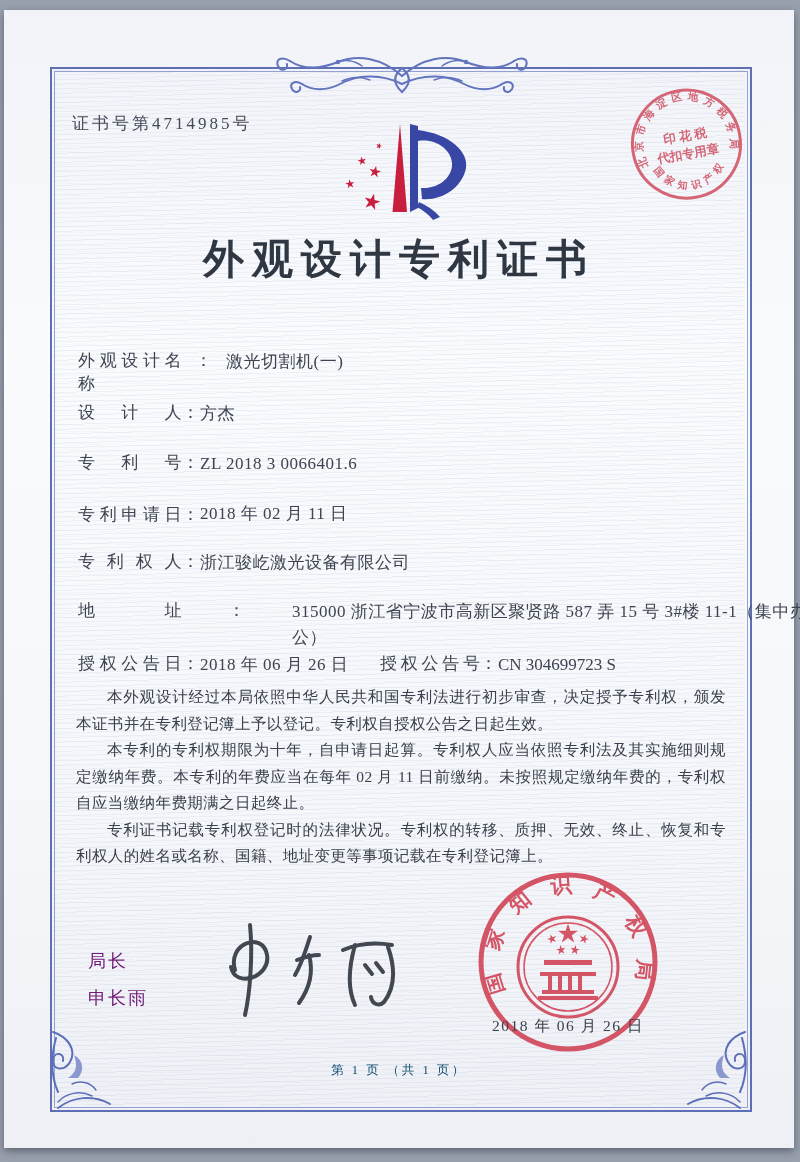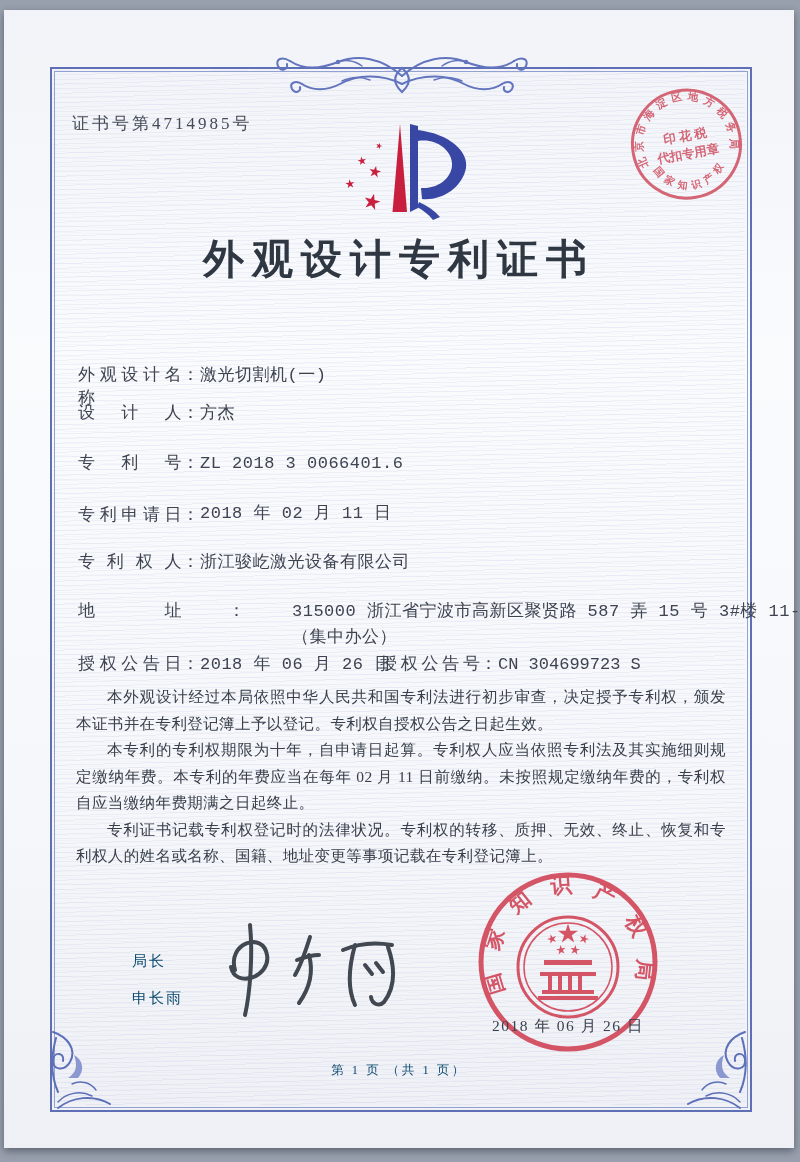--- a/index.html
+++ b/index.html
@@ -16,27 +16,27 @@
          background:
            repeating-linear-gradient(178.5deg, rgba(110,130,195,.085) 0 1px, transparent 1px 4.6px),
            repeating-linear-gradient(181.5deg, rgba(140,160,210,.05) 0 1px, transparent 1px 6.2px);}
   .certno{position:absolute;left:72px;top:112px;font-size:17px;letter-spacing:3px;color:#434a56;}
   .title{position:absolute;left:50px;top:232px;width:698px;text-align:center;
          font-size:41px;font-weight:700;letter-spacing:8px;color:#2e3742;}
   .frow{position:absolute;left:78px;display:flex;align-items:flex-start;
         font-size:17px;color:#3d4450;letter-spacing:.5px;}
   .flabel{display:inline-block;width:104px;text-align:justify;text-align-last:justify;}
   .fcolon{display:inline-block;width:18px;}
-  .fvalue{display:inline-block;max-width:520px;line-height:26px;font-family:Liberation Mono, monospace;}
+  .fvalue{display:inline-block;max-width:520px;line-height:26px;}
   .grant-right{position:absolute;left:380px;top:652px;display:flex;font-size:17px;color:#3d4450;}
   .grant-right .flabel{width:100px;}
   .paras{position:absolute;left:76px;top:684px;width:650px;}
   .para{margin:0;text-indent:2em;text-align:justify;font-size:15.5px;line-height:26.5px;
         color:#39404b;letter-spacing:.4px;}
-  .officer{position:absolute;left:88px;top:943px;font-size:15px;color:#0c4a6e;line-height:37px;letter-spacing:2px;margin-left:44px;}
+  .officer{position:absolute;left:88px;top:943px;font-size:18px;color:#701a75;line-height:37px;letter-spacing:2px;}
   .footer{position:absolute;left:50px;top:1062px;width:698px;text-align:center;
           font-size:12.5px;letter-spacing:2.5px;color:#0c4a6e;}
   .seal-date{position:absolute;left:492px;top:1016px;font-size:15.5px;letter-spacing:1.5px;
              color:#3b414d;z-index:6;}
   svg{display:block;}
   .abs{position:absolute;}
 </style>
 </head>
 <body>
 
@@ -117,21 +117,21 @@
       <text font-size="10" font-weight="700">
         <textPath href="#taxBot" textLength="100" lengthAdjust="spacing">国家知识产权局</textPath>
       </text>
       <text x="75" y="68" text-anchor="middle" font-size="12.5" font-weight="700">印 花 税</text>
       <text x="75" y="86" text-anchor="middle" font-size="12.5" font-weight="700">代扣专用章</text>
     </g>
   </svg>
 
   <div class="title">外观设计专利证书</div>
 
-  <div class="frow" style="top:363px;">
+  <div class="frow" style="top:349px;gap:13px;">
     <span class="flabel">外观设计名称</span>
       <span class="fcolon">：</span>
       <span class="fvalue">激光切割机(一)</span>
   </div>
   <div class="frow" style="top:401px;">
     <span class="flabel">设计人</span>
       <span class="fcolon">：</span>
       <span class="fvalue">方杰</span>
   </div>
   <div class="frow" style="top:451px;">

